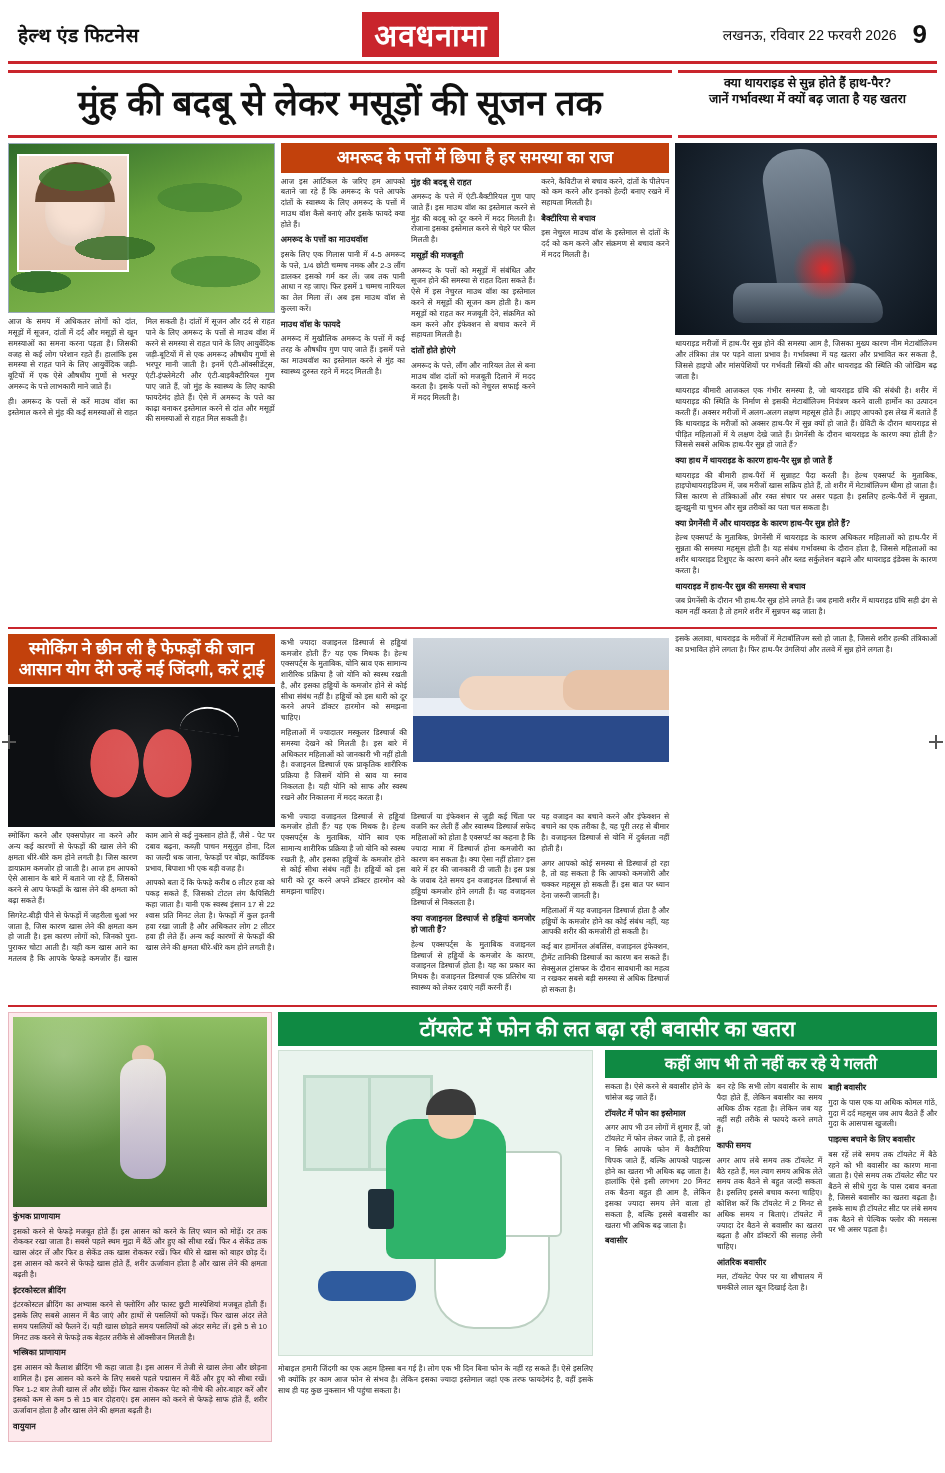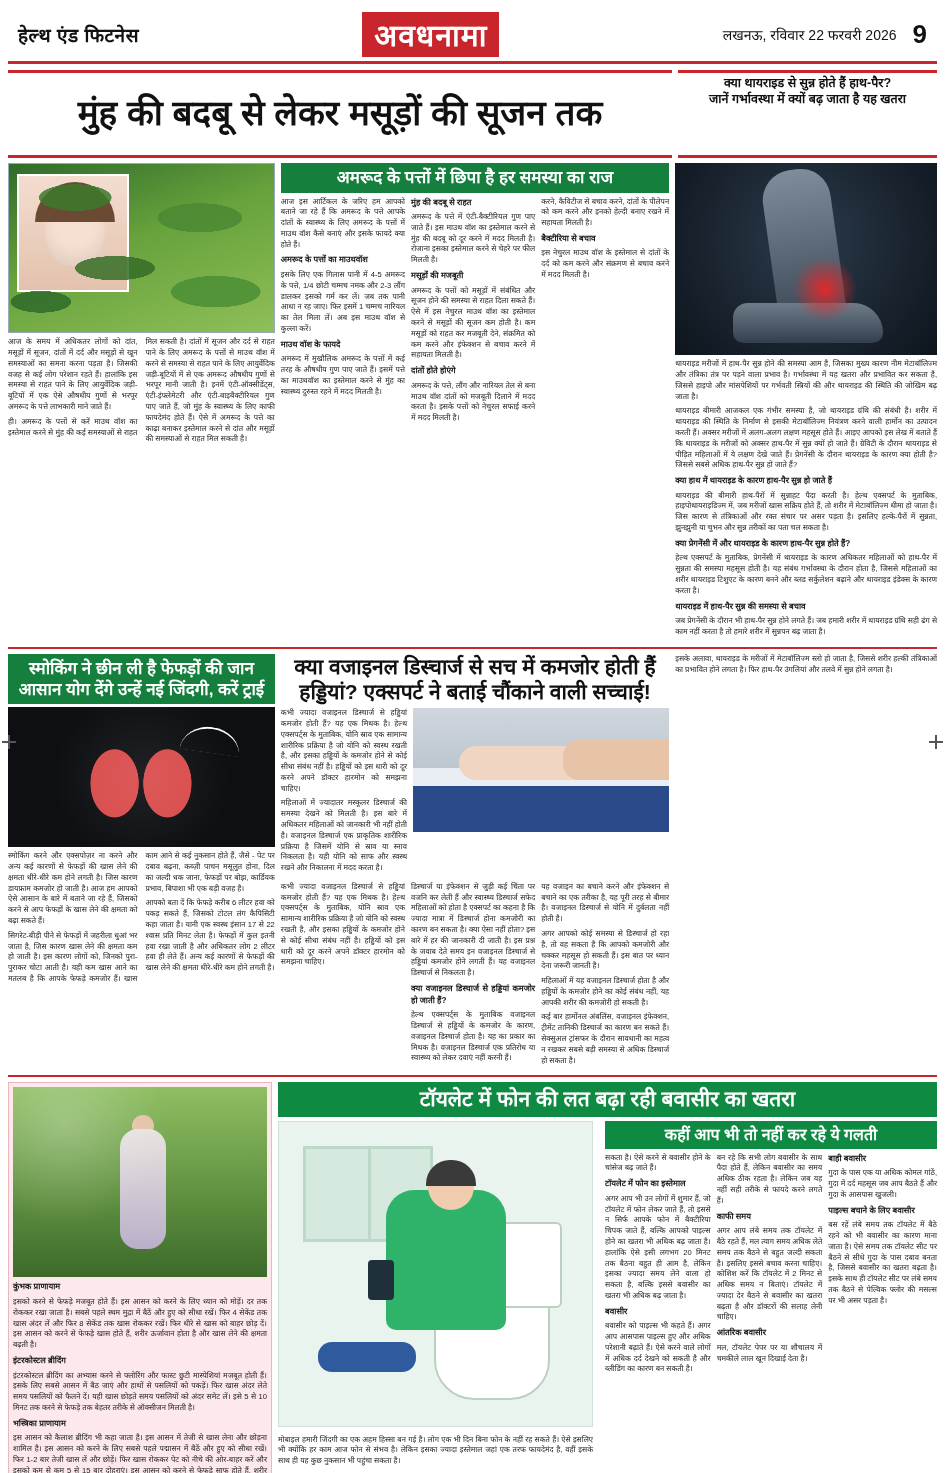--- a/index.html
+++ b/index.html
@@ -46,21 +46,21 @@
   .headline-band {
     display:flex; gap:6px; margin-top:6px;
   }
   .headline-main {
     flex: 0 0 664px;
     border-top: 3px solid #c9252c;
     border-bottom: 3px solid #c9252c;
     padding: 4px 0 6px 0;
   }
   .headline-main h1 {
-    margin:16px; font-size:35px; line-height:1.15; font-weight:bold; color:#111;
+    margin:6px; font-size:35px; line-height:1.15; font-weight:bold; color:#111;
     text-align:center;
   }
   .headline-side {
     flex:1;
     border-top: 3px solid #c9252c;
     border-bottom: 3px solid #c9252c;
     padding: 3px 4px;
     text-align:center;
   }
   .headline-side .l1 { font-size:12.5px; font-weight:bold; line-height:1.25; }
@@ -95,21 +95,21 @@
     content:""; position:absolute; left:26px; top:18px; width:60px; height:72px;
     border-radius:50% 50% 45% 45%; background:#f6e0d2;
     box-shadow: inset 0 -10px 14px rgba(0,0,0,.08);
   }
   .photo .inset-face::after{
     content:""; position:absolute; left:16px; top:6px; width:80px; height:40px;
     border-radius:40px 40px 0 0; background:#6b4a33;
   }
 
   .red-head {
-    background:#15803d; color:#fff; font-size:17px; font-weight:bold;
+    background:#c2410c; color:#fff; font-size:17px; font-weight:bold;
     text-align:center; padding:4px 6px; line-height:1.25;
   }
   .green-head {
     background:#0f8a43; color:#fff; font-size:16px; font-weight:bold;
     text-align:center; padding:4px 6px; line-height:1.25;
   }
   .black-head {
     font-size:21px; font-weight:bold; text-align:center; line-height:1.2; color:#111;
   }
 
@@ -307,24 +307,20 @@
         <div class="lungs-arrow"></div>
       </div>
       <div class="body-text body-2col" style="margin-top:4px;">
         <p>स्मोकिंग करने और एक्सपोज़र ना करने और अन्य कई कारणों से फेफड़ों की खास लेने की क्षमता धीरे-धीरे कम होने लगती है। जिस कारण डायफ्राम कमजोर हो जाती है। आज हम आपको ऐसे आसान के बारे में बताने जा रहे हैं, जिसको करने से आप फेफड़ों के खास लेने की क्षमता को बढ़ा सकते हैं।</p>
         <p>सिगरेट-बीड़ी पीने से फेफड़ों में जहरीला धुआं भर जाता है, जिस कारण खास लेने की क्षमता कम हो जाती है। इस कारण लोगों को, जिनको पुरा-पुराकर चोटा आती है। यही कम खास आने का मतलब है कि आपके फेफड़े कमजोर हैं। खास काम आने से कई नुकसान होते हैं, जैसे - पेट पर दबाव बढ़ना, कब्ज़ी पाचन मसूलुत होना, दिल का जल्दी धक जाना, फेफड़ों पर बोझ, कार्डियक प्रभाव, बिपाशा भी एक बड़ी वजह है।</p>
         <p>आपको बता दें कि फेफड़े करीब 6 लीटर हवा को पकड़ सकते हैं, जिसको टोटल लंग कैपिसिटी कहा जाता है। यानी एक स्वस्थ इंसान 17 से 22 श्वास प्रति मिनट लेता है। फेफड़ों में कुल इतनी हवा रखा जाती है और अधिकतर लोग 2 लीटर हवा ही लेते हैं। अन्य कई कारणों से फेफड़ों की खास लेने की क्षमता धीरे-धीरे कम होने लगती है।</p>
       </div>
     </div>
 
     <div class="col-b">
-      <div class="black-head">
-        <div>क्या वजाइनल डिस्चार्ज से सच में कमजोर होती हैं</div>
-        <div>हड्डियां? एक्सपर्ट ने बताई चौंकाने वाली सच्चाई!</div>
-      </div>
       <div class="flex" style="margin-top:4px;">
         <div style="width:33%">
           <div class="body-text">
             <p>कभी ज्यादा वजाइनल डिस्चार्ज से हड्डियां कमजोर होती हैं? यह एक मिथक है। हेल्थ एक्सपर्ट्स के मुताबिक, योनि स्राव एक सामान्य शारीरिक प्रक्रिया है जो योनि को स्वस्थ रखती है, और इसका हड्डियों के कमजोर होने से कोई सीधा संबंध नहीं है। हड्डियों को इस धारी को दूर करने अपने डॉक्टर हारमोन को समझना चाहिए।</p>
             <p>महिलाओं में ज्यादातर मस्कूलर डिस्चार्ज की समस्या देखने को मिलती है। इस बारे में अधिकतर महिलाओं को जानकारी भी नहीं होती है। वजाइनल डिस्चार्ज एक प्राकृतिक शारीरिक प्रक्रिया है जिसमें योनि से स्राव या स्नाव निकलता है। यही योनि को साफ और स्वस्थ रखने और निकालना में मदद करता है।</p>
           </div>
         </div>
         <div style="width:67%">
           <div class="sleep-photo">
             <div class="bed"></div>
@@ -397,21 +393,20 @@
           <div class="body-text" style="margin-top:8px;">मोबाइल हमारी जिंदगी का एक अहम हिस्सा बन गई है। लोग एक भी दिन बिना फोन के नहीं रह सकते हैं। ऐसे इसलिए भी क्योंकि हर काम आज फोन से संभव है। लेकिन इसका ज्यादा इस्तेमाल जहां एक तरफ फायदेमंद है, वहीं इसके साथ ही यह कुछ नुकसान भी पहुंचा सकता है।</div>
         </div>
         <div style="width:341px; padding-left:6px;">
           <div class="green-head">कहीं आप भी तो नहीं कर रहे ये गलती</div>
           <div class="flex" style="margin-top:4px;">
             <div class="body-text" style="width:33%">
               <p>सकता है। ऐसे करने से बवासीर होने के चांसेज बढ़ जाते हैं।</p>
               <p class="sub">टॉयलेट में फोन का इस्तेमाल</p>
               <p>अगर आप भी उन लोगों में शुमार हैं, जो टॉयलेट में फोन लेकर जाते हैं, तो इससे न सिर्फ आपके फोन में बैक्टीरिया चिपक जाते हैं, बल्कि आपको पाइल्स होने का खतरा भी अधिक बढ़ जाता है। हालांकि ऐसे इसी लगभग 20 मिनट तक बैठना बहुत ही आम है, लेकिन इसका ज्यादा समय लेने वाला हो सकता है, बल्कि इससे बवासीर का खतरा भी अधिक बढ़ जाता है।</p>
               <p class="sub">बवासीर</p>
-              <p>बवासीर को पाइल्स भी कहते हैं। अगर आप आसपास पाइल्स हुए और अधिक परेशानी बढ़ाते हैं। ऐसे करने वाले लोगों में अधिक दर्द देखने को सकती है और ब्लीडिंग का कारण बन सकती है।</p>
             </div>
             <div class="body-text" style="width:33%">
               <p>बन रहे कि सभी लोग बवासीर के साथ पैदा होते हैं, लेकिन बवासीर का समय अधिक ठीक रहता है। लेकिन जब यह नहीं सही तरीके से फायदे करने लगते हैं।</p>
               <p class="sub">काफी समय</p>
               <p>अगर आप लंबे समय तक टॉयलेट में बैठे रहते हैं, मल त्याग समय अधिक लेते समय तक बैठने से बहुत जल्दी सकता है। इसलिए इससे बचाव करना चाहिए। कोशिश करें कि टॉयलेट में 2 मिनट से अधिक समय न बिताएं। टॉयलेट में ज्यादा देर बैठने से बवासीर का खतरा बढ़ता है और डॉक्टरों की सलाह लेनी चाहिए।</p>
               <p class="sub">आंतरिक बवासीर</p>
               <p>मल, टॉयलेट पेपर पर या शौचालय में चमकीले लाल खून दिखाई देता है।</p>
             </div>
             <div class="body-text" style="width:34%">
               <p class="sub">बाही बवासीर</p>

